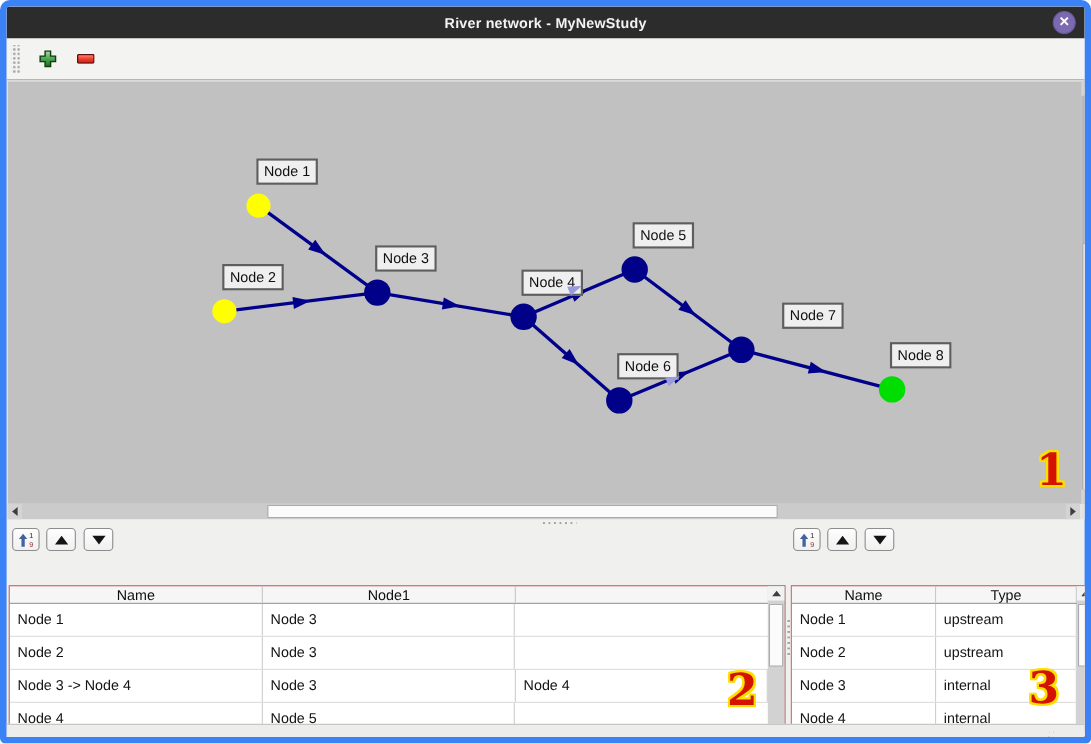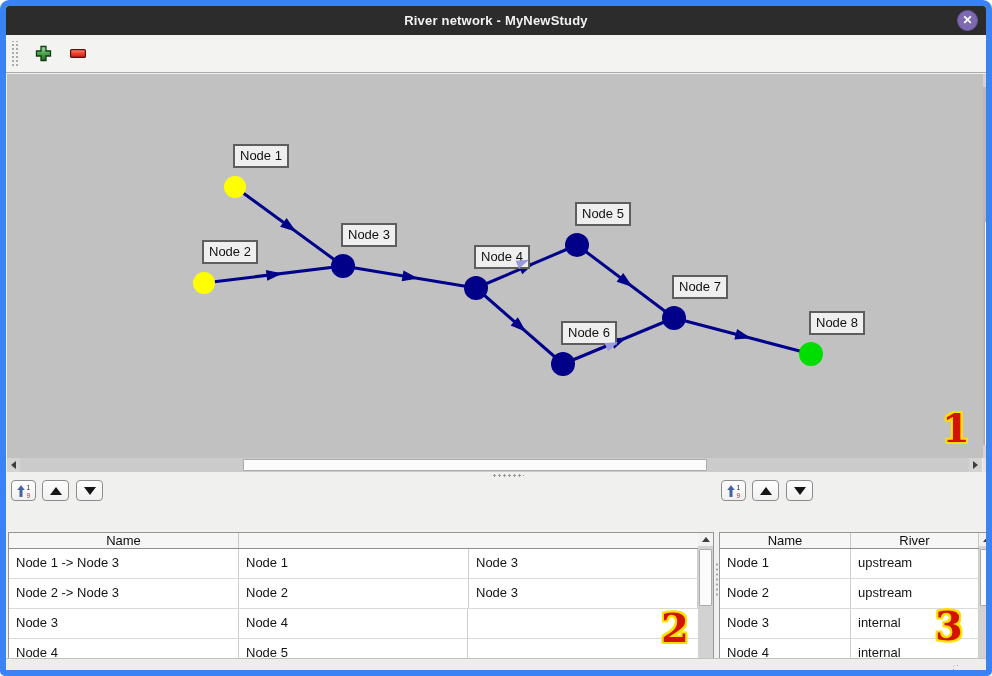--- a/index.html
+++ b/index.html
@@ -155,21 +155,21 @@
         <polygon points="522.1246104715987,185.67962128436886 512.0710899594201,194.7420009559123 508.62396041809313,186.64525482395837" fill="#9a9ade"></polygon>
         <polygon points="611.1514602033805,268.24353901481527 601.0111459994281,277.20869533498734 597.6421381286467,269.0791328641889" fill="#9a9ade"></polygon>
       </svg>
     <div class="annotation" id="ann-1" style="left: 935px; top: 334px; color: rgb(212, 18, 0);">1</div>
   <div class="node-label" style="left: 226px; top: 70px;">Node 1</div>
       <div class="node-label" style="left: 195px; top: 166px;">Node 2</div>
       <div class="node-label" style="left: 334px; top: 149px;">Node 3</div>
       <div class="node-label" style="left: 467px; top: 171px;">Node 4</div>
       <div class="node-label" style="left: 568px; top: 128px;">Node 5</div>
       <div class="node-label" style="left: 554px; top: 247px;">Node 6</div>
-      <div class="node-label" style="left: 665px; top: 201px;">Node 7</div>
+      <div class="node-label" style="left: 704px; top: 201px;">Node 7</div>
       <div class="node-label" style="left: 802px; top: 237px;">Node 8</div>
     </div>
 
   <div class="vsb">
     <div class="sb-btn" style="left:0;top:0;width:14px;height:13px;">
         <div class="tri-up"></div>
       </div>
     <div class="sb-thumb" style="left:1px;top:147px;width:12px;height:225px;"></div>
     <div class="sb-btn" style="left:0;bottom:0;width:14px;height:13px;">
         <div class="tri-down"></div>
@@ -217,33 +217,33 @@
   <div class="mini-btn" style="left:746px;width:27px;">
       <div class="tri-up-lg"></div>
     </div>
   <div class="mini-btn" style="left:780px;width:27px;">
       <div class="tri-down-lg"></div>
     </div>
 
   <div class="table-box" style="left:2px;width:706px;">
     <div class="thead">
       <div class="th" style="width:230px;">Name</div>
+      <div class="th" style="width:230px;">Node1</div>
     </div>
     <div id="branches-body">
         <div class="tr">
-          <div class="td" style="width: 230px;">Node 1 -&gt; Node 3</div>
           <div class="td" style="width: 230px;">Node 1</div>
           <div class="td" style="width: 229px;">Node 3</div>
         </div>
         <div class="tr">
-          <div class="td" style="width: 230px;">Node 2 -&gt; Node 3</div>
           <div class="td" style="width: 230px;">Node 2</div>
           <div class="td" style="width: 229px;">Node 3</div>
         </div>
         <div class="tr">
+          <div class="td" style="width: 230px;">Node 3 -&gt; Node 4</div>
           <div class="td" style="width: 230px;">Node 3</div>
           <div class="td" style="width: 229px;">Node 4</div>
         </div>
         <div class="tr">
           <div class="td" style="width: 230px;">Node 4</div>
           <div class="td" style="width: 229px;">Node 5</div>
         </div>
         <div class="tr">
           <div class="td" style="width: 230px;"></div>
           <div class="td" style="width: 230px;"></div>
@@ -257,21 +257,21 @@
       <div class="sb-thumb" style="left:1px;top:16px;width:13px;height:57px;"></div>
       <div class="sb-btn" style="left:0;bottom:0;width:15px;height:13px;">
           <div class="tri-down"></div>
         </div>
     </div>
   </div>
 
   <div class="table-box" style="left:713px;width:276px;">
     <div class="thead">
       <div class="th" style="width:131px;">Name</div>
-      <div class="th" style="width:128px;">River</div>
+      <div class="th" style="width:128px;">Type</div>
     </div>
     <div id="nodes-body">
         <div class="tr">
           <div class="td" style="width: 131px;">Node 1</div>
           <div class="td" style="width: 128px;">upstream</div>
         </div>
         <div class="tr">
           <div class="td" style="width: 131px;">Node 2</div>
           <div class="td" style="width: 128px;">upstream</div>
         </div>

